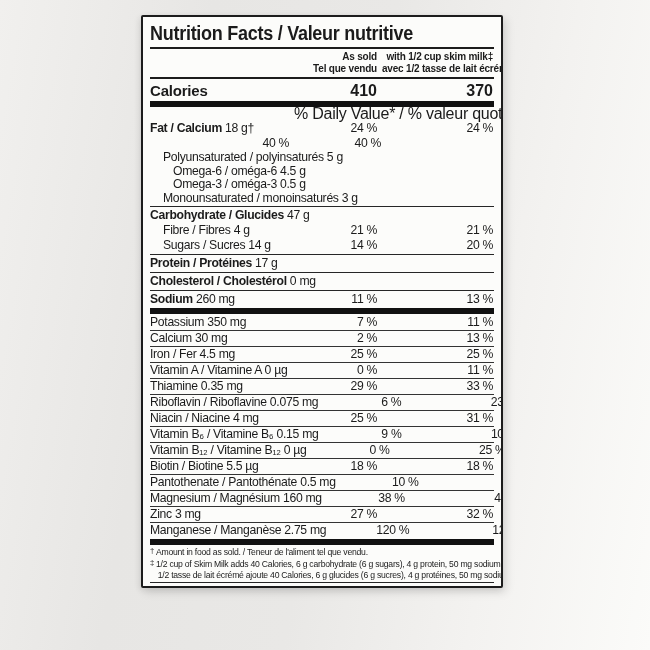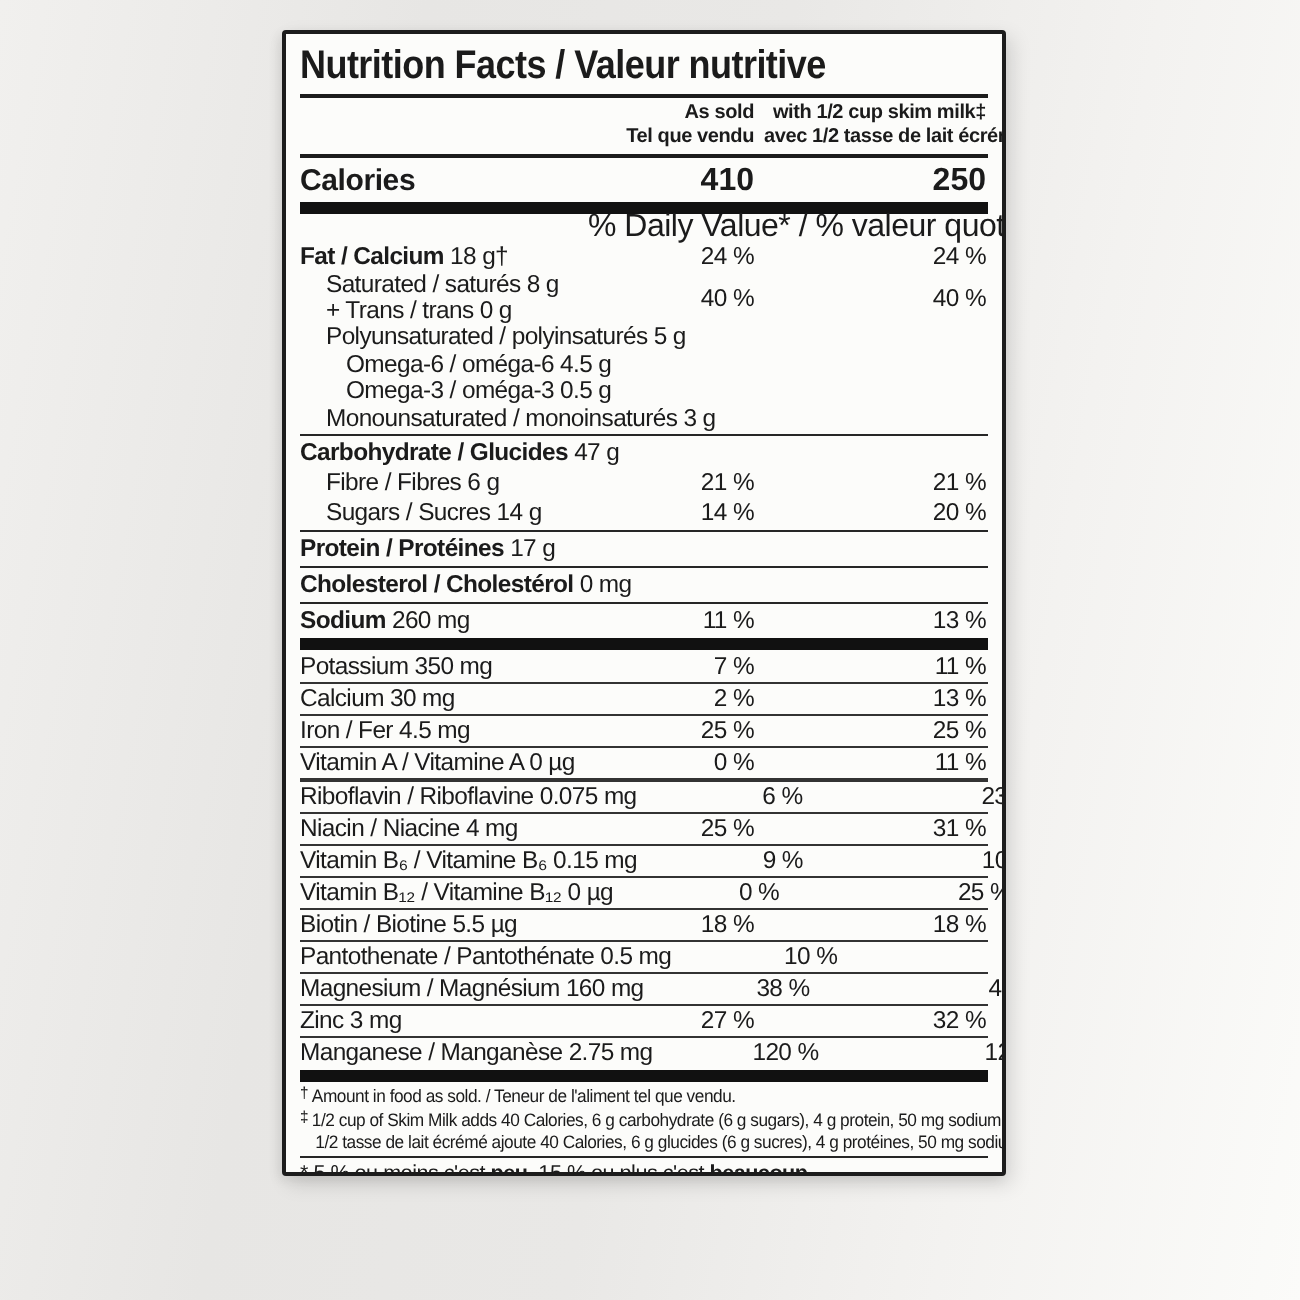--- a/index.html
+++ b/index.html
@@ -83,38 +83,37 @@
       <div>with 1/2 cup skim milk‡</div>
       <div>avec 1/2 tasse de lait écrémé‡</div>
     </div>
   </div>
 
   <div class="rule"></div>
 
   <div class="grid calrow">
     <div class="name">Calories</div>
     <div class="v v1">410</div>
-    <div class="v v2">250</div>
+    <div class="v v2">370</div>
   </div>
 
   <div class="bar"></div>
 
   <div class="grid dvh-row">
     <div></div>
     <div class="dvh">% Daily Value* / % valeur quotidienne*</div>
   </div>
 
   <div id="rows">
       <div class="grid row">
         <div class="name"><span class="b">Fat / Calcium</span> 18 g†</div>
         <div class="v v1">24 %</div>
         <div class="v v2">24 %</div>
       </div>
       <div class="grid row">
-        <div class="name ind1">Saturated / saturés 8 g<div>+ Trans / trans 0 g</div></div>
         <div class="v v1">40 %</div>
         <div class="v v2">40 %</div>
       </div>
       <div class="grid row cmp">
         <div class="name ind1">Polyunsaturated / polyinsaturés 5 g</div>
         <div class="v v1"></div>
         <div class="v v2"></div>
       </div>
       <div class="grid row cmp">
         <div class="name ind2">Omega-6 / oméga-6 4.5 g</div>
@@ -131,21 +130,21 @@
         <div class="v v1"></div>
         <div class="v v2"></div>
       </div>
       <div class="sep"></div>
       <div class="grid row">
         <div class="name"><span class="b">Carbohydrate / Glucides</span> 47 g</div>
         <div class="v v1"></div>
         <div class="v v2"></div>
       </div>
       <div class="grid row">
-        <div class="name ind1">Fibre / Fibres 6 g</div>
+        <div class="name ind1">Fibre / Fibres 4 g</div>
         <div class="v v1">21 %</div>
         <div class="v v2">21 %</div>
       </div>
       <div class="grid row">
         <div class="name ind1">Sugars / Sucres 14 g</div>
         <div class="v v1">14 %</div>
         <div class="v v2">20 %</div>
       </div>
       <div class="sep"></div>
       <div class="grid row">
@@ -183,20 +182,25 @@
         <div class="v v1">25 %</div>
         <div class="v v2">25 %</div>
       </div>
       <div class="hair"></div>
       <div class="grid row">
         <div class="name">Vitamin A / Vitamine A 0 µg</div>
         <div class="v v1">0 %</div>
         <div class="v v2">11 %</div>
       </div>
       <div class="hair"></div>
+      <div class="grid row">
+        <div class="name">Thiamine 0.35 mg</div>
+        <div class="v v1">29 %</div>
+        <div class="v v2">33 %</div>
+      </div>
       <div class="hair"></div>
       <div class="grid row">
         <div class="name">Riboflavin / Riboflavine 0.075 mg</div>
         <div class="v v1">6 %</div>
         <div class="v v2">23 %</div>
       </div>
       <div class="hair"></div>
       <div class="grid row">
         <div class="name">Niacin / Niacine 4 mg</div>
         <div class="v v1">25 %</div>

